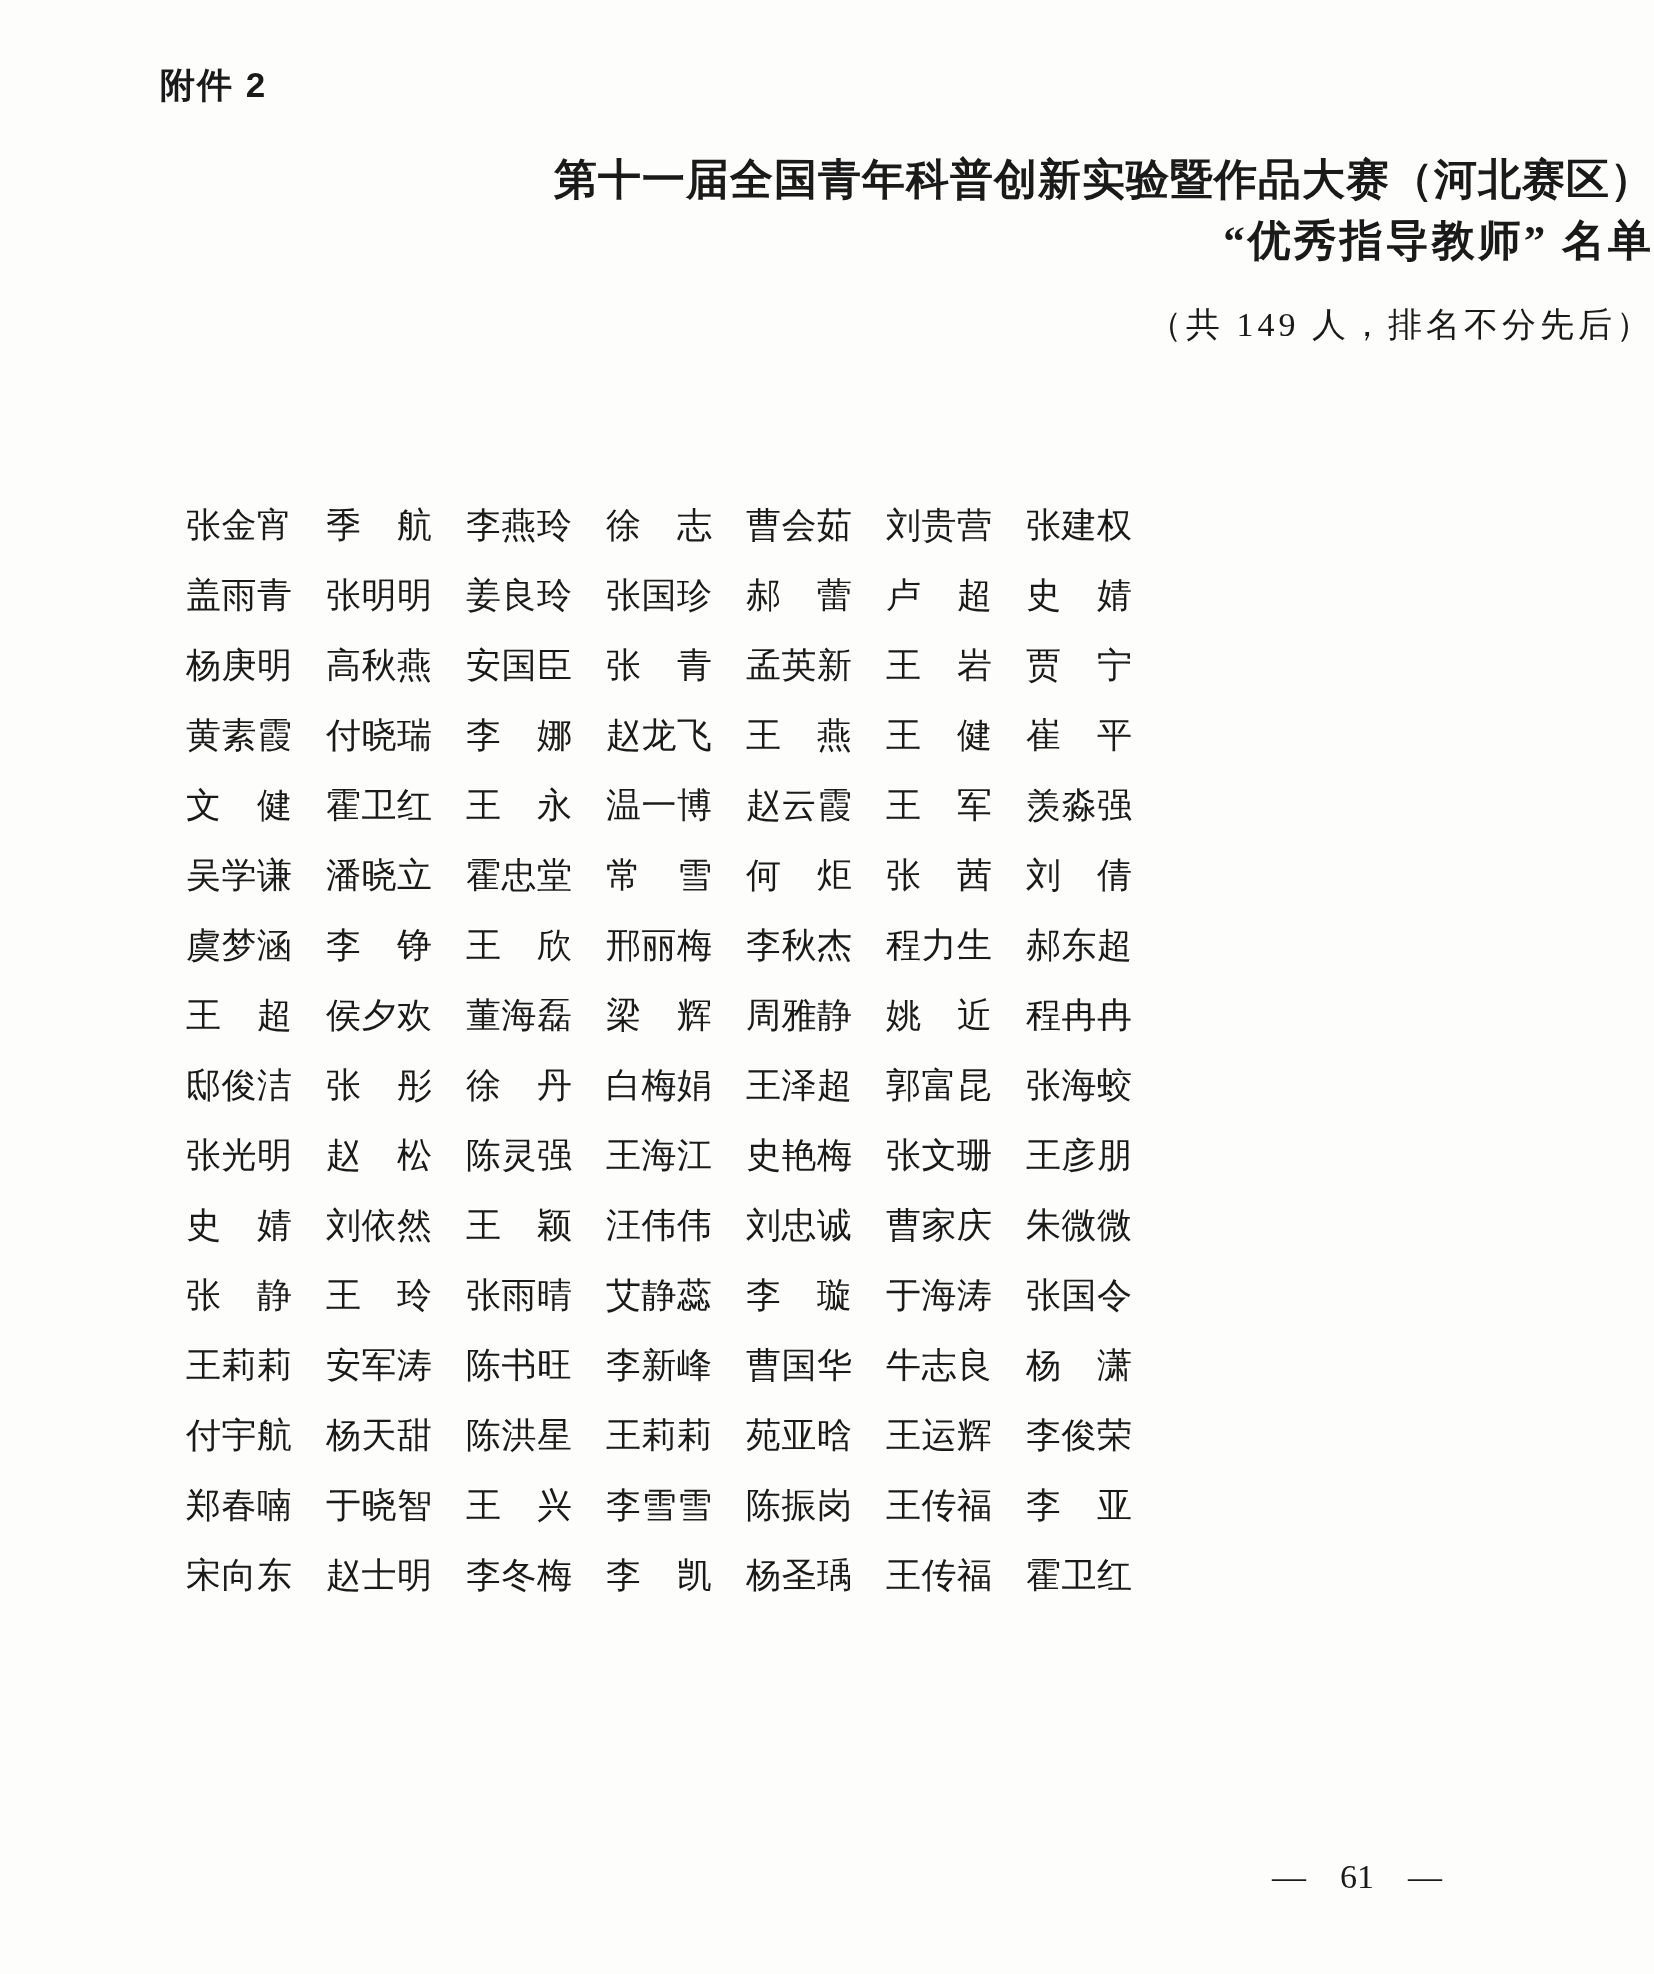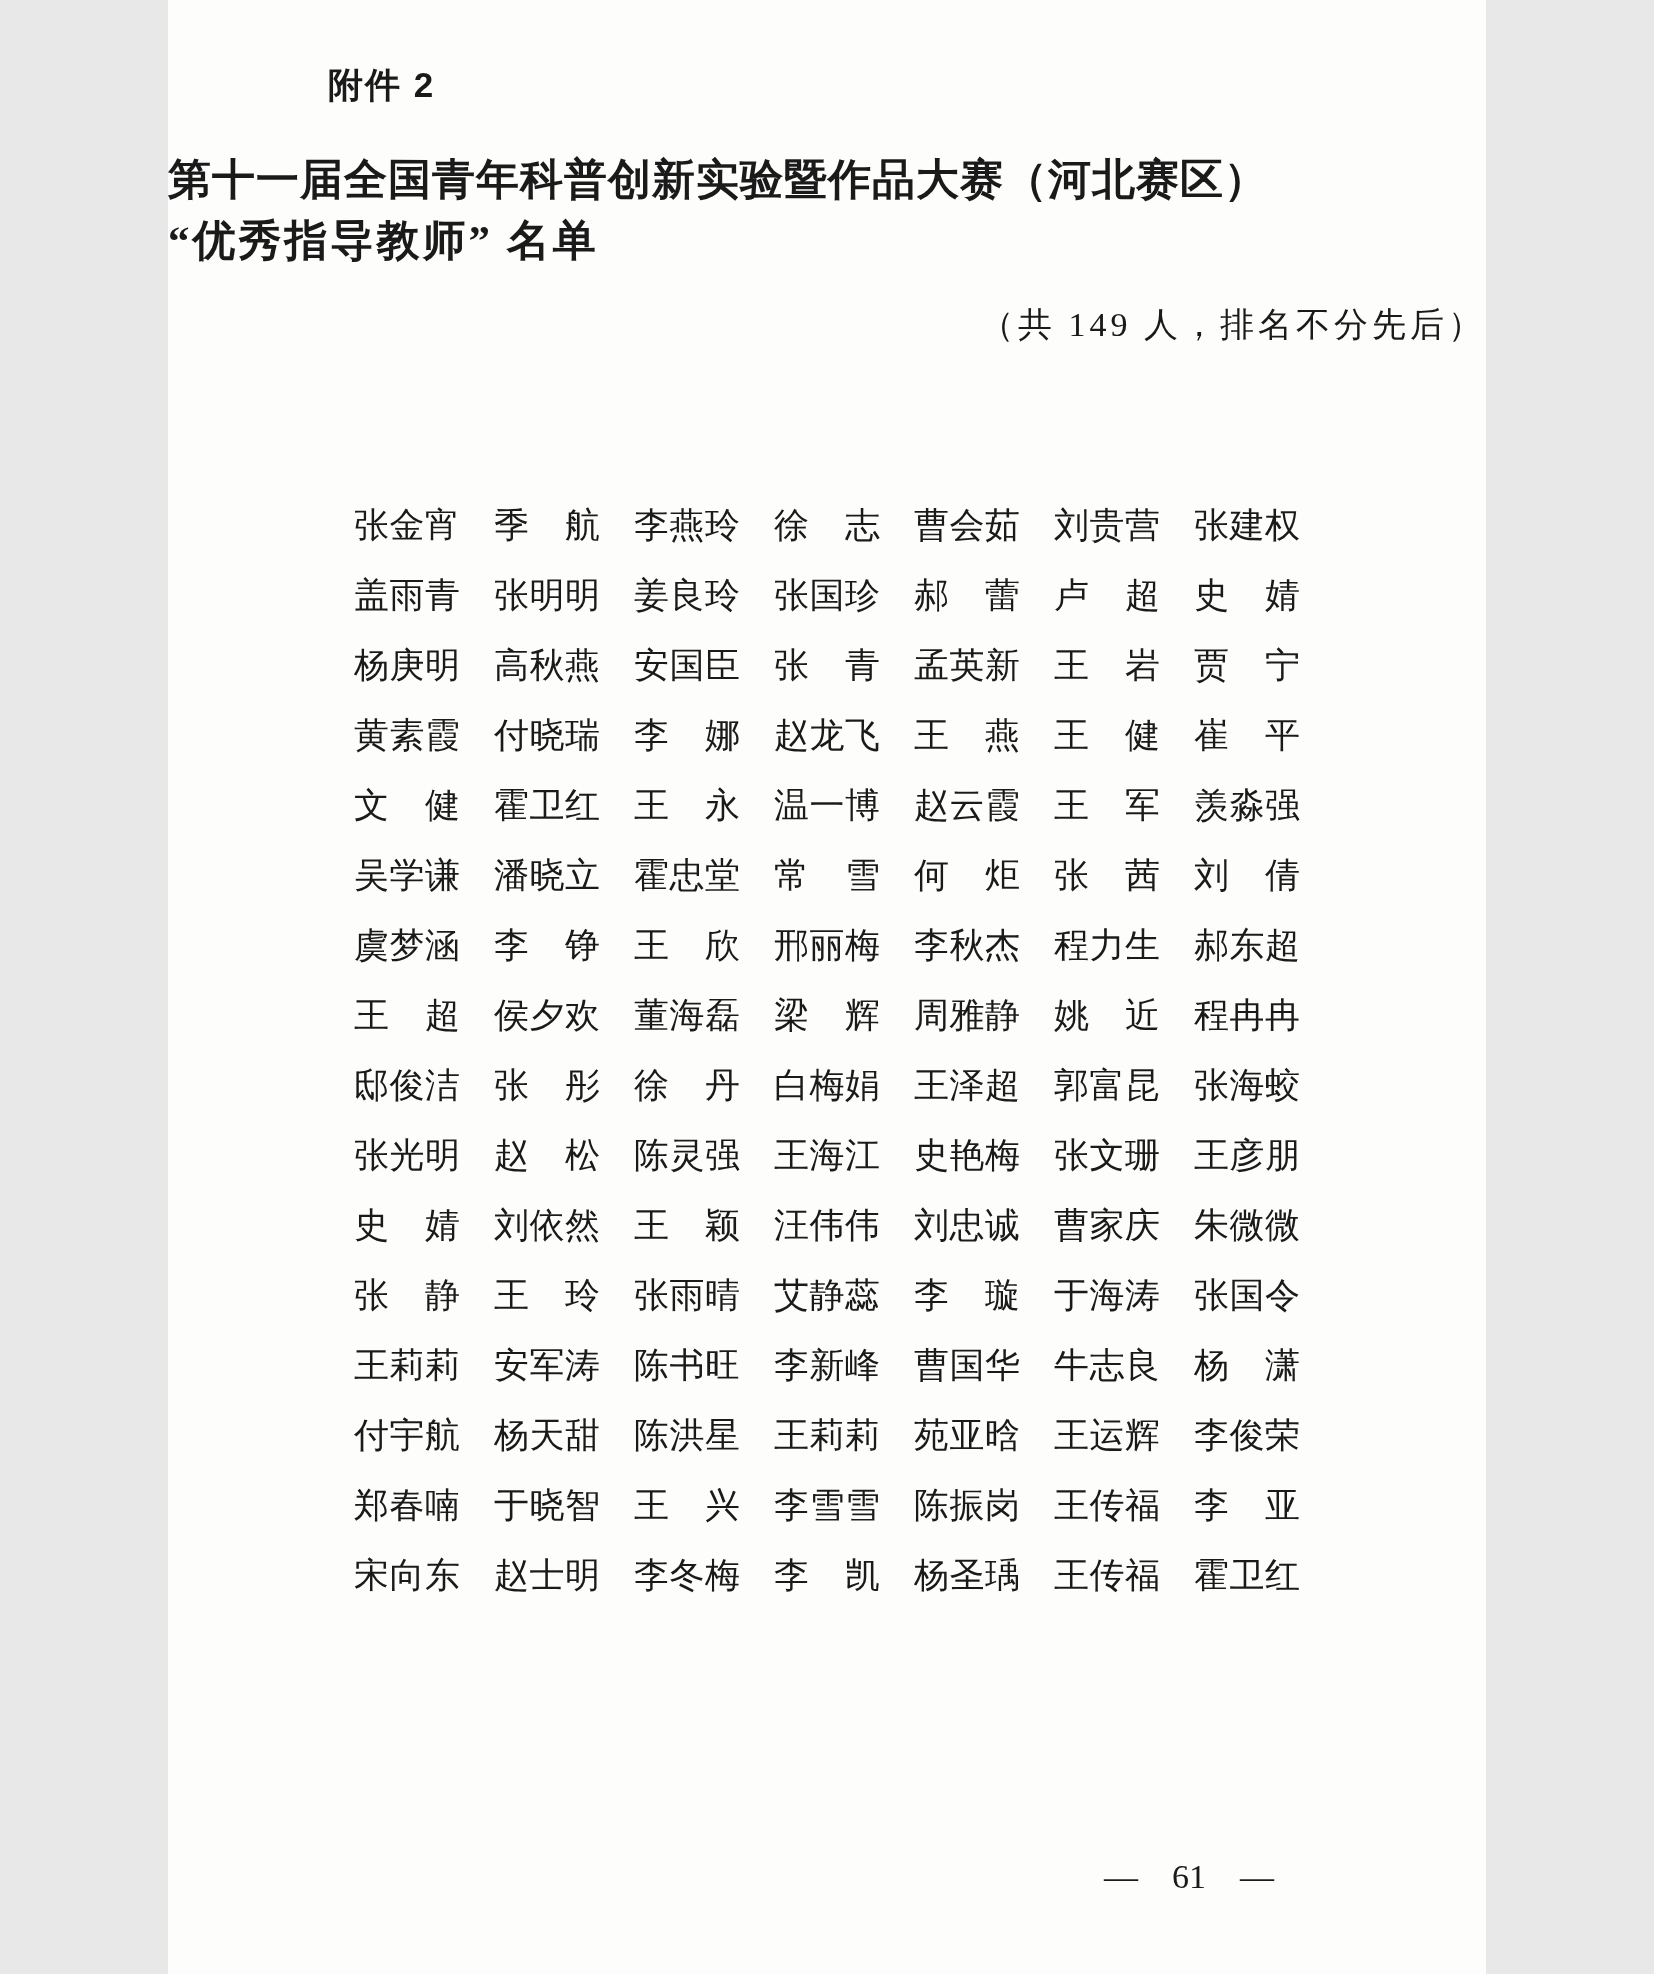--- a/index.html
+++ b/index.html
@@ -2,21 +2,21 @@
 <html><head>
 <meta charset="utf-8">
 <style>
   html, body {
     margin: 0;
     padding: 0;
     background: #e8e8e8;
   }
   .page {
     position: relative;
-    width: 1318px;
+    width: 1654px;
     height: 1974px;
     margin: 0 auto;
     background: #fdfdfc;
     color: #1a1a1a;
     font-family: "Liberation Serif", "DejaVu Serif", serif;
     overflow: hidden;
   }
   .attachment-label {
     position: absolute;
     left: 160px;
@@ -24,21 +24,21 @@
     font-family: "Liberation Sans", "DejaVu Sans", sans-serif;
     font-weight: bold;
     font-size: 35px;
     letter-spacing: 2px;
   }
   .title-block {
     position: absolute;
     left: 0;
     top: 148px;
     width: 100%;
-    text-align: left;
+    text-align: right;
   }
   .title-line1 {
     font-family: "Liberation Sans", "DejaVu Sans", sans-serif;
     font-weight: bold;
     font-size: 43px;
     letter-spacing: 1px;
     line-height: 62px;
   }
   .title-line2 {
     font-family: Liberation Serif, serif;

